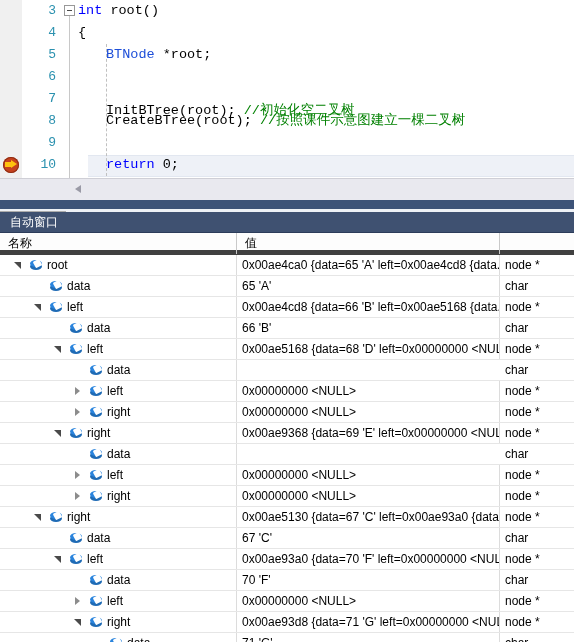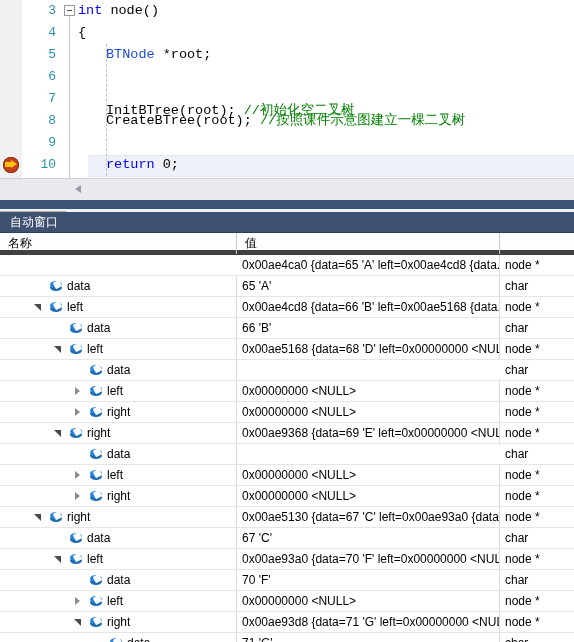--- a/index.html
+++ b/index.html
@@ -157,21 +157,21 @@
 </head>
 <body>
 
 <div id="editor">
   <div class="gutter-strip"></div>
   <div class="gutter-strip2"></div>
   <div id="editor-lines">
       <div class="code-row" style="position: absolute; left: 0px; top: 0px; width: 574px;">
         <div class="lineno">3</div>
         <div class="fold"></div>
-        <div class="code-text" style="padding-left: 0px;"><span class="kw">int</span><span class="pl"> node()</span></div>
+        <div class="code-text" style="padding-left: 0px;"><span class="kw">int</span><span class="pl"> root()</span></div>
       </div>
       <div class="code-row" style="position: absolute; left: 0px; top: 22px; width: 574px;">
         <div class="lineno">4</div>
         <div class="code-text" style="padding-left: 0px;"><span class="pl">{</span></div>
       </div>
       <div class="code-row" style="position: absolute; left: 0px; top: 44px; width: 574px;">
         <div class="lineno">5</div>
         <div class="code-text" style="padding-left: 28px;"><span class="typ">BTNode</span><span class="pl"> *root;</span></div>
       </div>
       <div class="code-row" style="position: absolute; left: 0px; top: 66px; width: 574px;">
@@ -224,20 +224,29 @@
 <div id="panel">
   <div id="panel-title">自动窗口</div>
 
   <div id="grid">
     <div id="grid-head">
       <div class="th" id="th-name">名称</div>
       <div class="th" id="th-value">值</div>
     </div>
     <div id="rows">
         <div class="row">
+          <div class="cell c-name">
+            <span class="twisty expanded" style="left: 14px;"></span>
+            <span class="fieldicon" style="left: 30px;">
+              <span class="disc"></span>
+              <span class="disc2"></span>
+              <span class="slash"></span>
+            </span>
+            <span class="namelabel" style="left: 47px;">root</span>
+          </div>
           <div class="cell c-value">0x00ae4ca0 {data=65 'A' left=0x00ae4cd8 {data...</div>
           <div class="cell c-type">node *</div>
         </div>
         <div class="row">
           <div class="cell c-name">
             <span class="fieldicon" style="left: 50px;">
               <span class="disc"></span>
               <span class="disc2"></span>
               <span class="slash"></span>
             </span>

